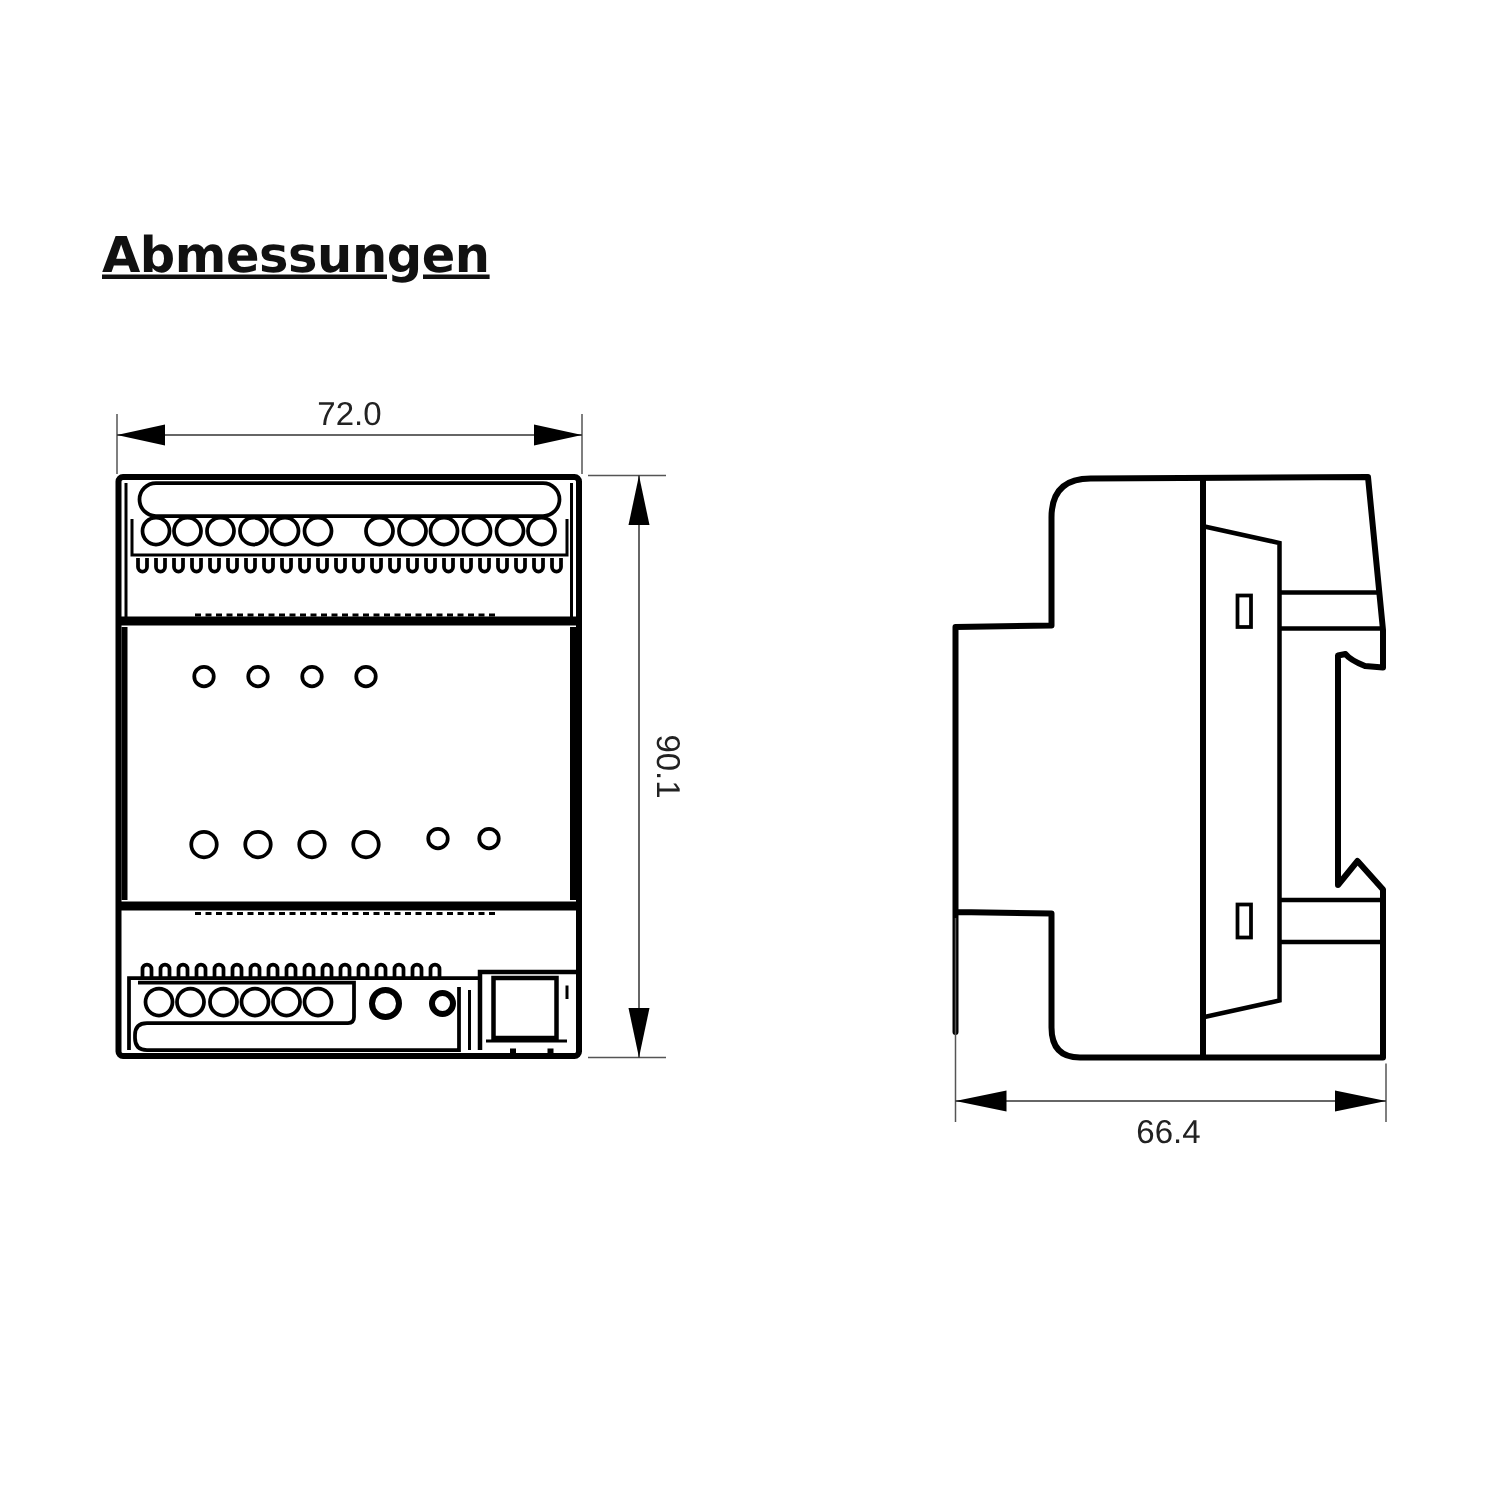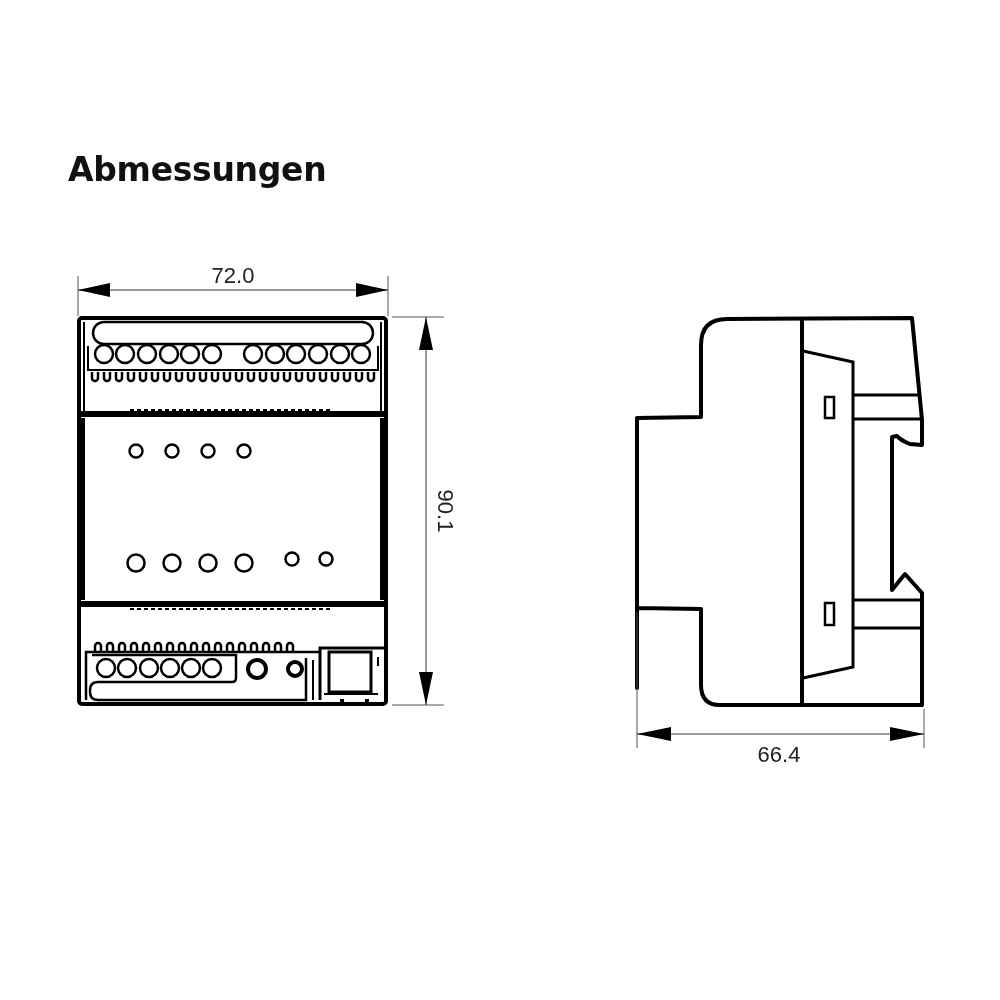--- a/index.html
+++ b/index.html
@@ -1,17 +1,17 @@
 <!DOCTYPE html>
 <html><head>
 <meta charset="utf-8">
 <style>
   html, body { margin: 0; padding: 0; background: #ffffff; }
   body { width: 1000px; height: 1000px; position: relative; overflow: hidden; font-family: "Liberation Sans", sans-serif; }
-  .title { position: absolute; left: 68px; top: 150px; font-family: "DejaVu Sans", sans-serif; font-weight: bold; font-size: 33px; color: #111111; letter-spacing: -0.3px; }
+  .title { position: absolute; left: 68px; top: 150px; font-family: "DejaVu Sans", sans-serif; font-weight: bold; font-size: 33px; color: #111111; letter-spacing: -0.3px; text-decoration: underline; }
   svg.drawing { position: absolute; left: 0; top: 0; }
   .dimtext { font-family: "Liberation Sans", sans-serif; font-size: 22px; fill: #222222; }
 </style>
 </head>
 <body>
 
 <div class="title">Abmessungen</div>
 
 <svg class="drawing" width="1000" height="1000" viewBox="0 0 1000 1000">
   <defs>

